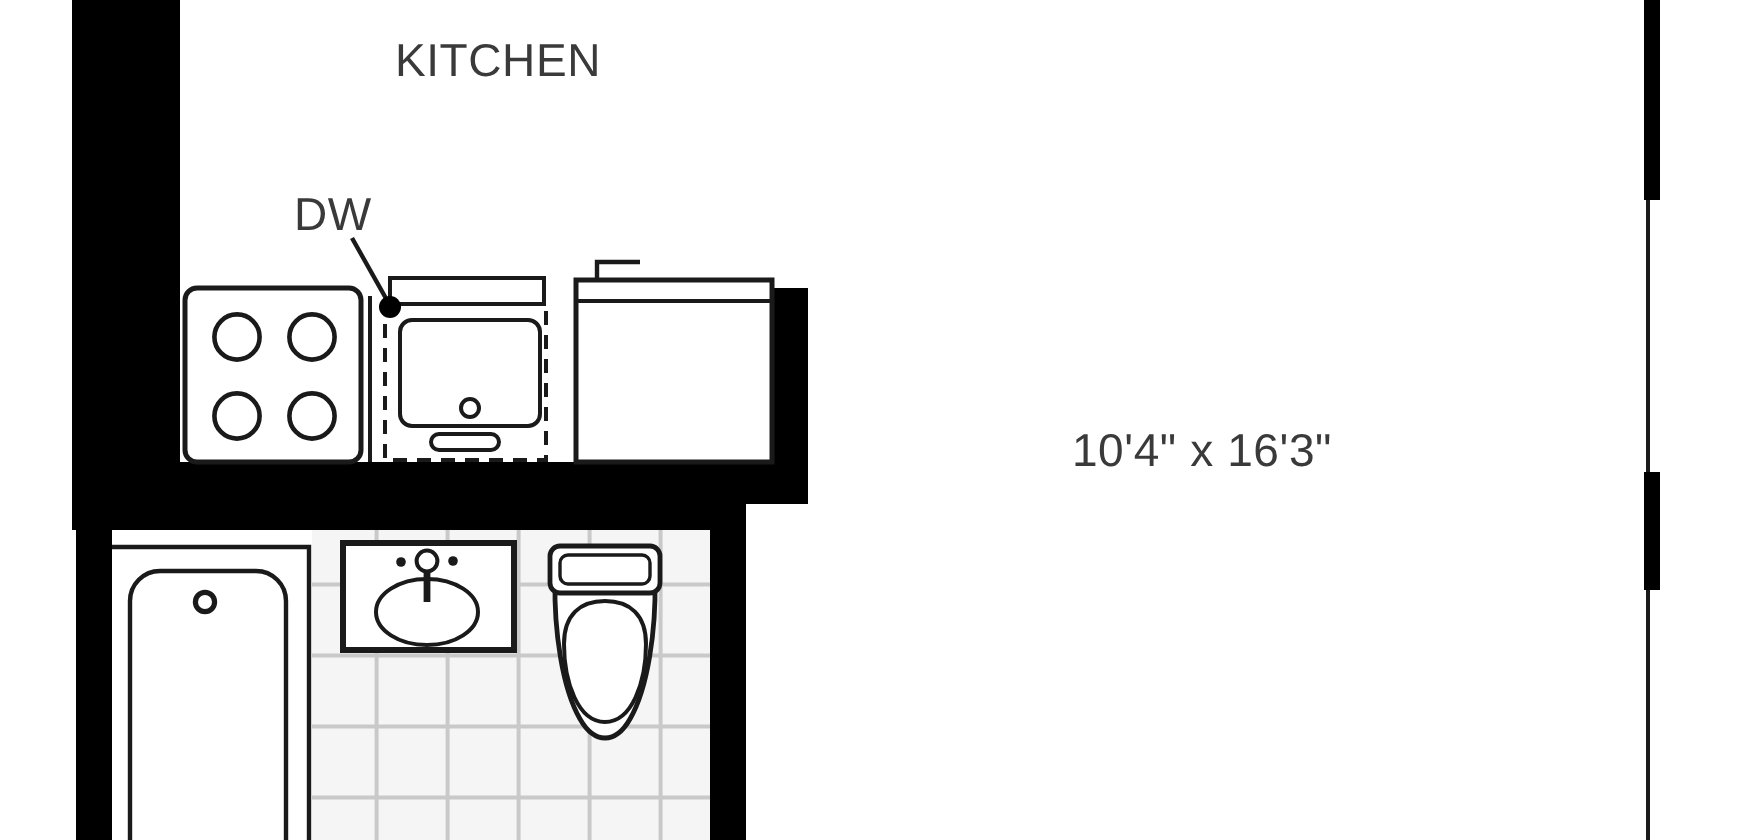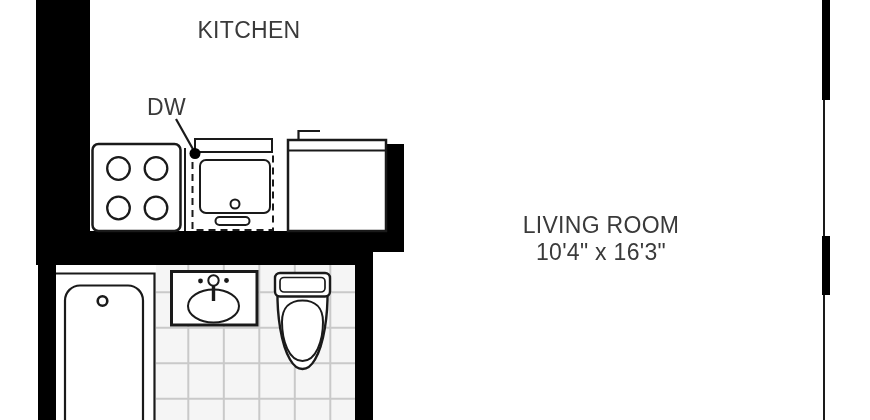--- a/index.html
+++ b/index.html
@@ -123,17 +123,16 @@
     </g>
   </svg>
 
   <div class="label kitchen-block">
     <div>KITCHEN</div>
   </div>
 
   <div class="label dw-label">DW</div>
 
   <div class="label living-block">
-    <div>LIVING ROOM</div>
     <div>10'4" x 16'3"</div>
   </div>
 
 </div>
 
 </body></html>

